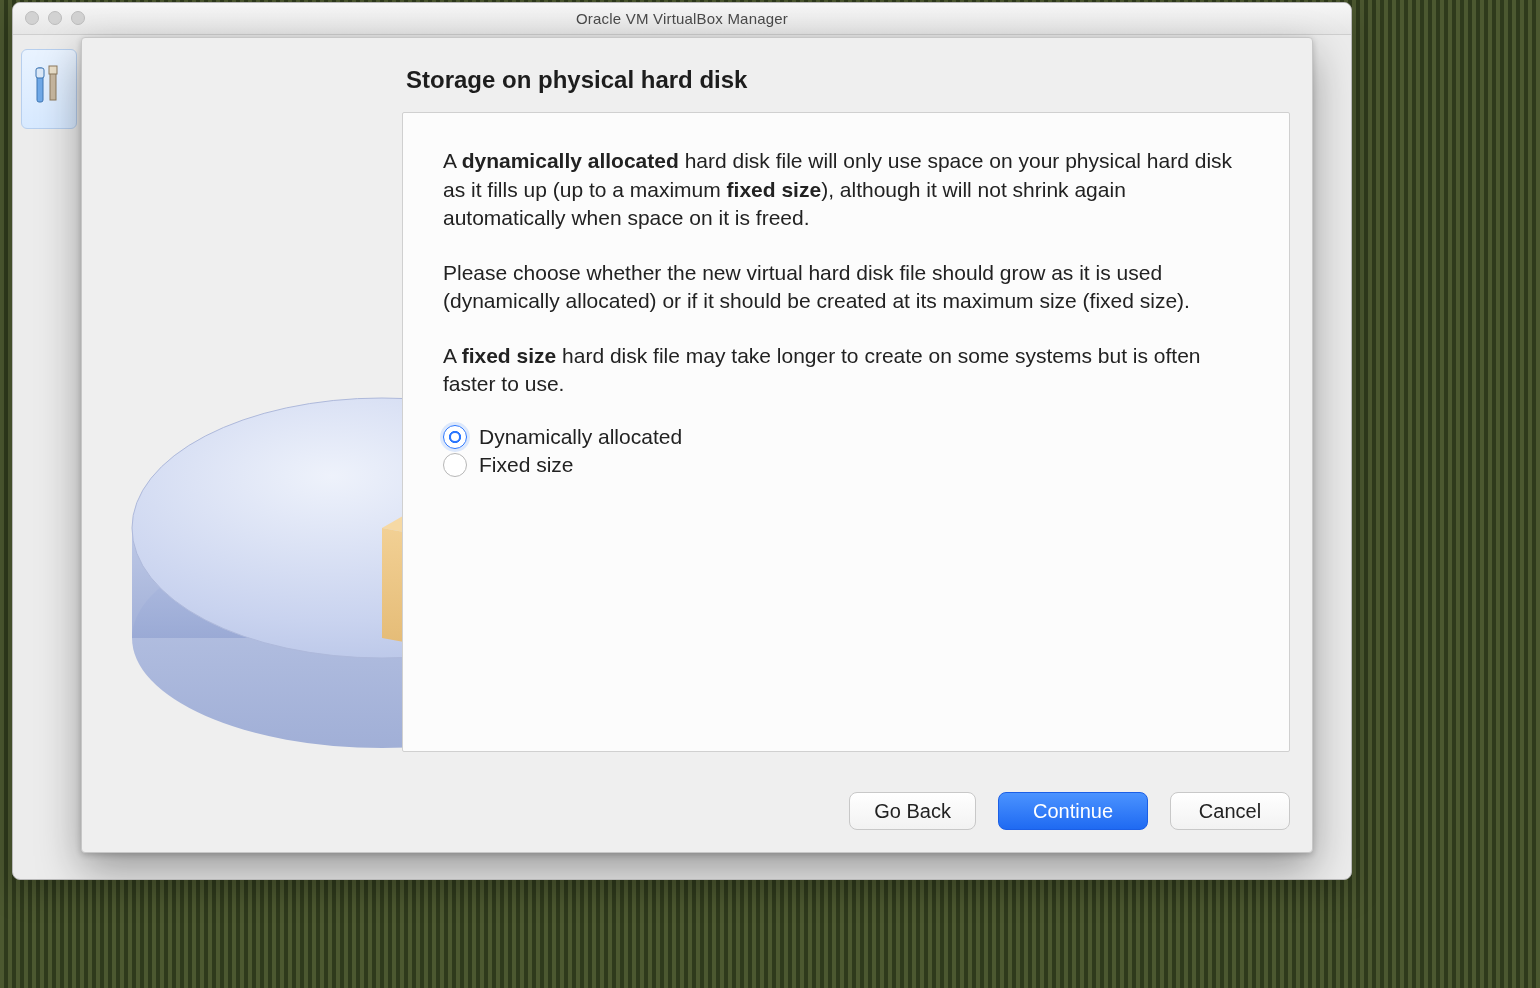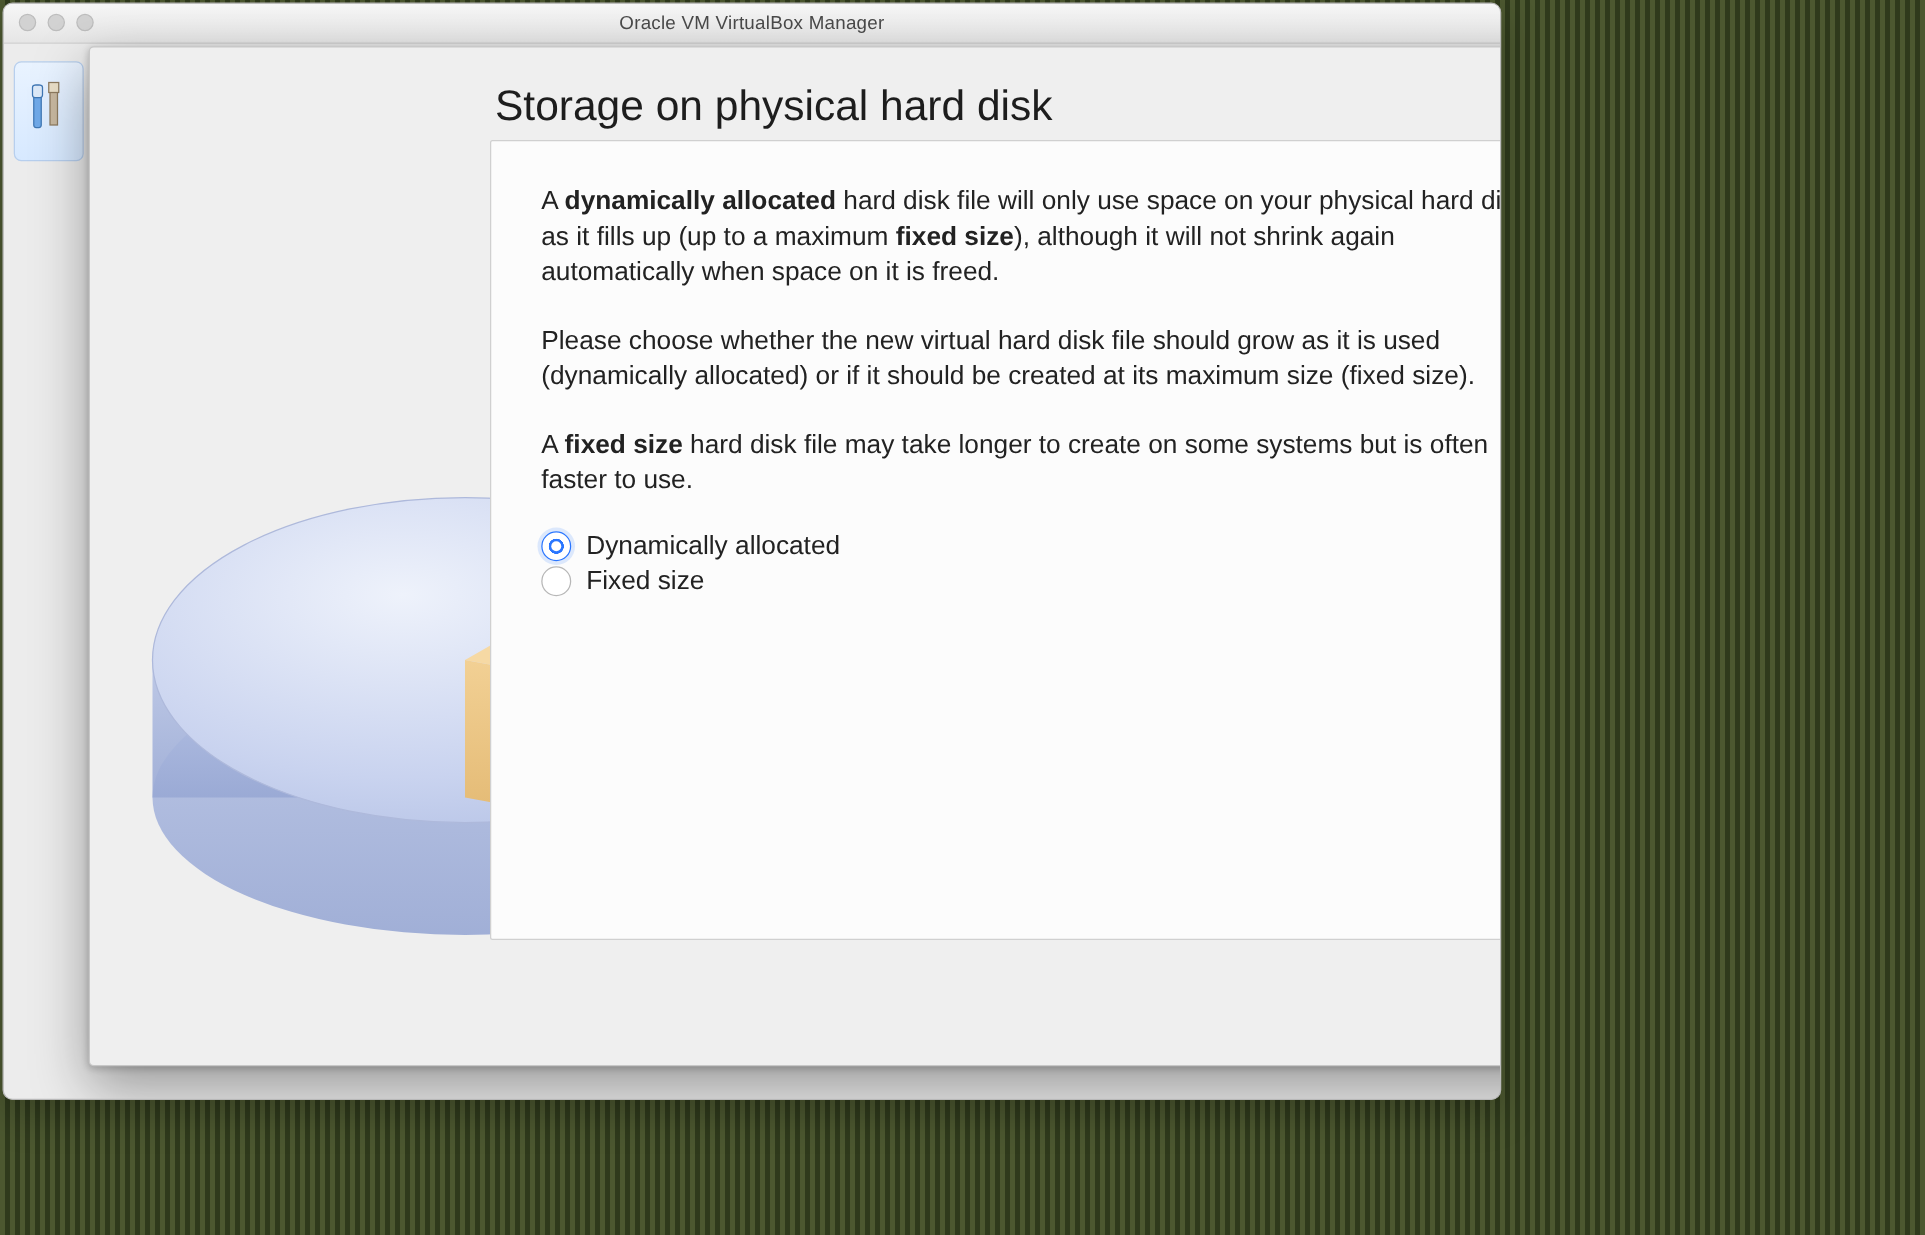--- a/index.html
+++ b/index.html
@@ -6,21 +6,21 @@
   html, body { width: 1540px; height: 988px; font-family: -apple-system, "Helvetica Neue", Arial, sans-serif; background:#777; overflow:hidden; }
 
   
   .desktop {
     width:1540px; height:988px;
     background: repeating-linear-gradient(90deg,#4c5830 0 4px,#2f3a1c 4px 8px);
     position:relative;
   }
   
   .parent-window {
-    position:absolute; left:2px; top:2px; width:1199px; height:878px;
+    position:absolute; left:12px; top:2px; width:1340px; height:878px;
     background:#ececec; border:1px solid #b8b8b8; border-radius:8px;
     box-shadow:0 12px 30px rgba(0,0,0,.25);
     overflow:hidden;
   }
   .titlebar {
     height:32px; width:100%;
     background:linear-gradient(#f6f6f6,#e6e6e6);
     border-bottom:1px solid #cfcfcf;
     display:flex; align-items:center; justify-content:center;
     position:relative;
@@ -39,21 +39,21 @@
 
   
   .sheet {
     position:absolute; left:68px; top:34px; width:1232px; height:816px;
     background:#efefef;
     border:1px solid #c7c7c7; border-radius:4px;
     box-shadow:0 18px 44px rgba(0,0,0,.35), 0 2px 6px rgba(0,0,0,.2);
   }
   .sheet-inner { position:relative; width:100%; height:100%; padding:28px 24px 24px 24px; }
 
-  .wizard-title { font-size:34px; font-weight:400; color:#1d1d1d; margin-left:300px; margin-bottom:16px; }
+  .wizard-title { font-size:24px; font-weight:700; color:#1d1d1d; margin-left:300px; margin-bottom:16px; }
 
   .content-box {
     position:absolute; left:320px; top:74px; width:888px; height:640px;
     background:#fcfcfc; border:1px solid #d0d0d0; border-radius:2px;
     padding:34px 40px 24px 40px;
   }
   .para { font-size:21px; color:#222; line-height:1.36; margin-bottom:26px; }
   .para b { font-weight:700; }
 
   .radio-row { display:flex; align-items:center; gap:12px; margin-top:4px; margin-bottom:2px;}
@@ -138,17 +138,22 @@
           <div class="radio-row">
             <div class="radio selected"></div>
             <span class="radio-label">Dynamically allocated</span>
           </div>
           <div class="radio-row">
             <div class="radio"></div>
             <span class="radio-label">Fixed size</span>
           </div>
         </div>
 
+        <div class="buttons">
+          <div class="btn">Go Back</div>
+          <div class="btn primary">Continue</div>
+          <div class="btn">Cancel</div>
+        </div>
 
       </div>
     </div>
   </div>
 </div>
 
 </body></html>

